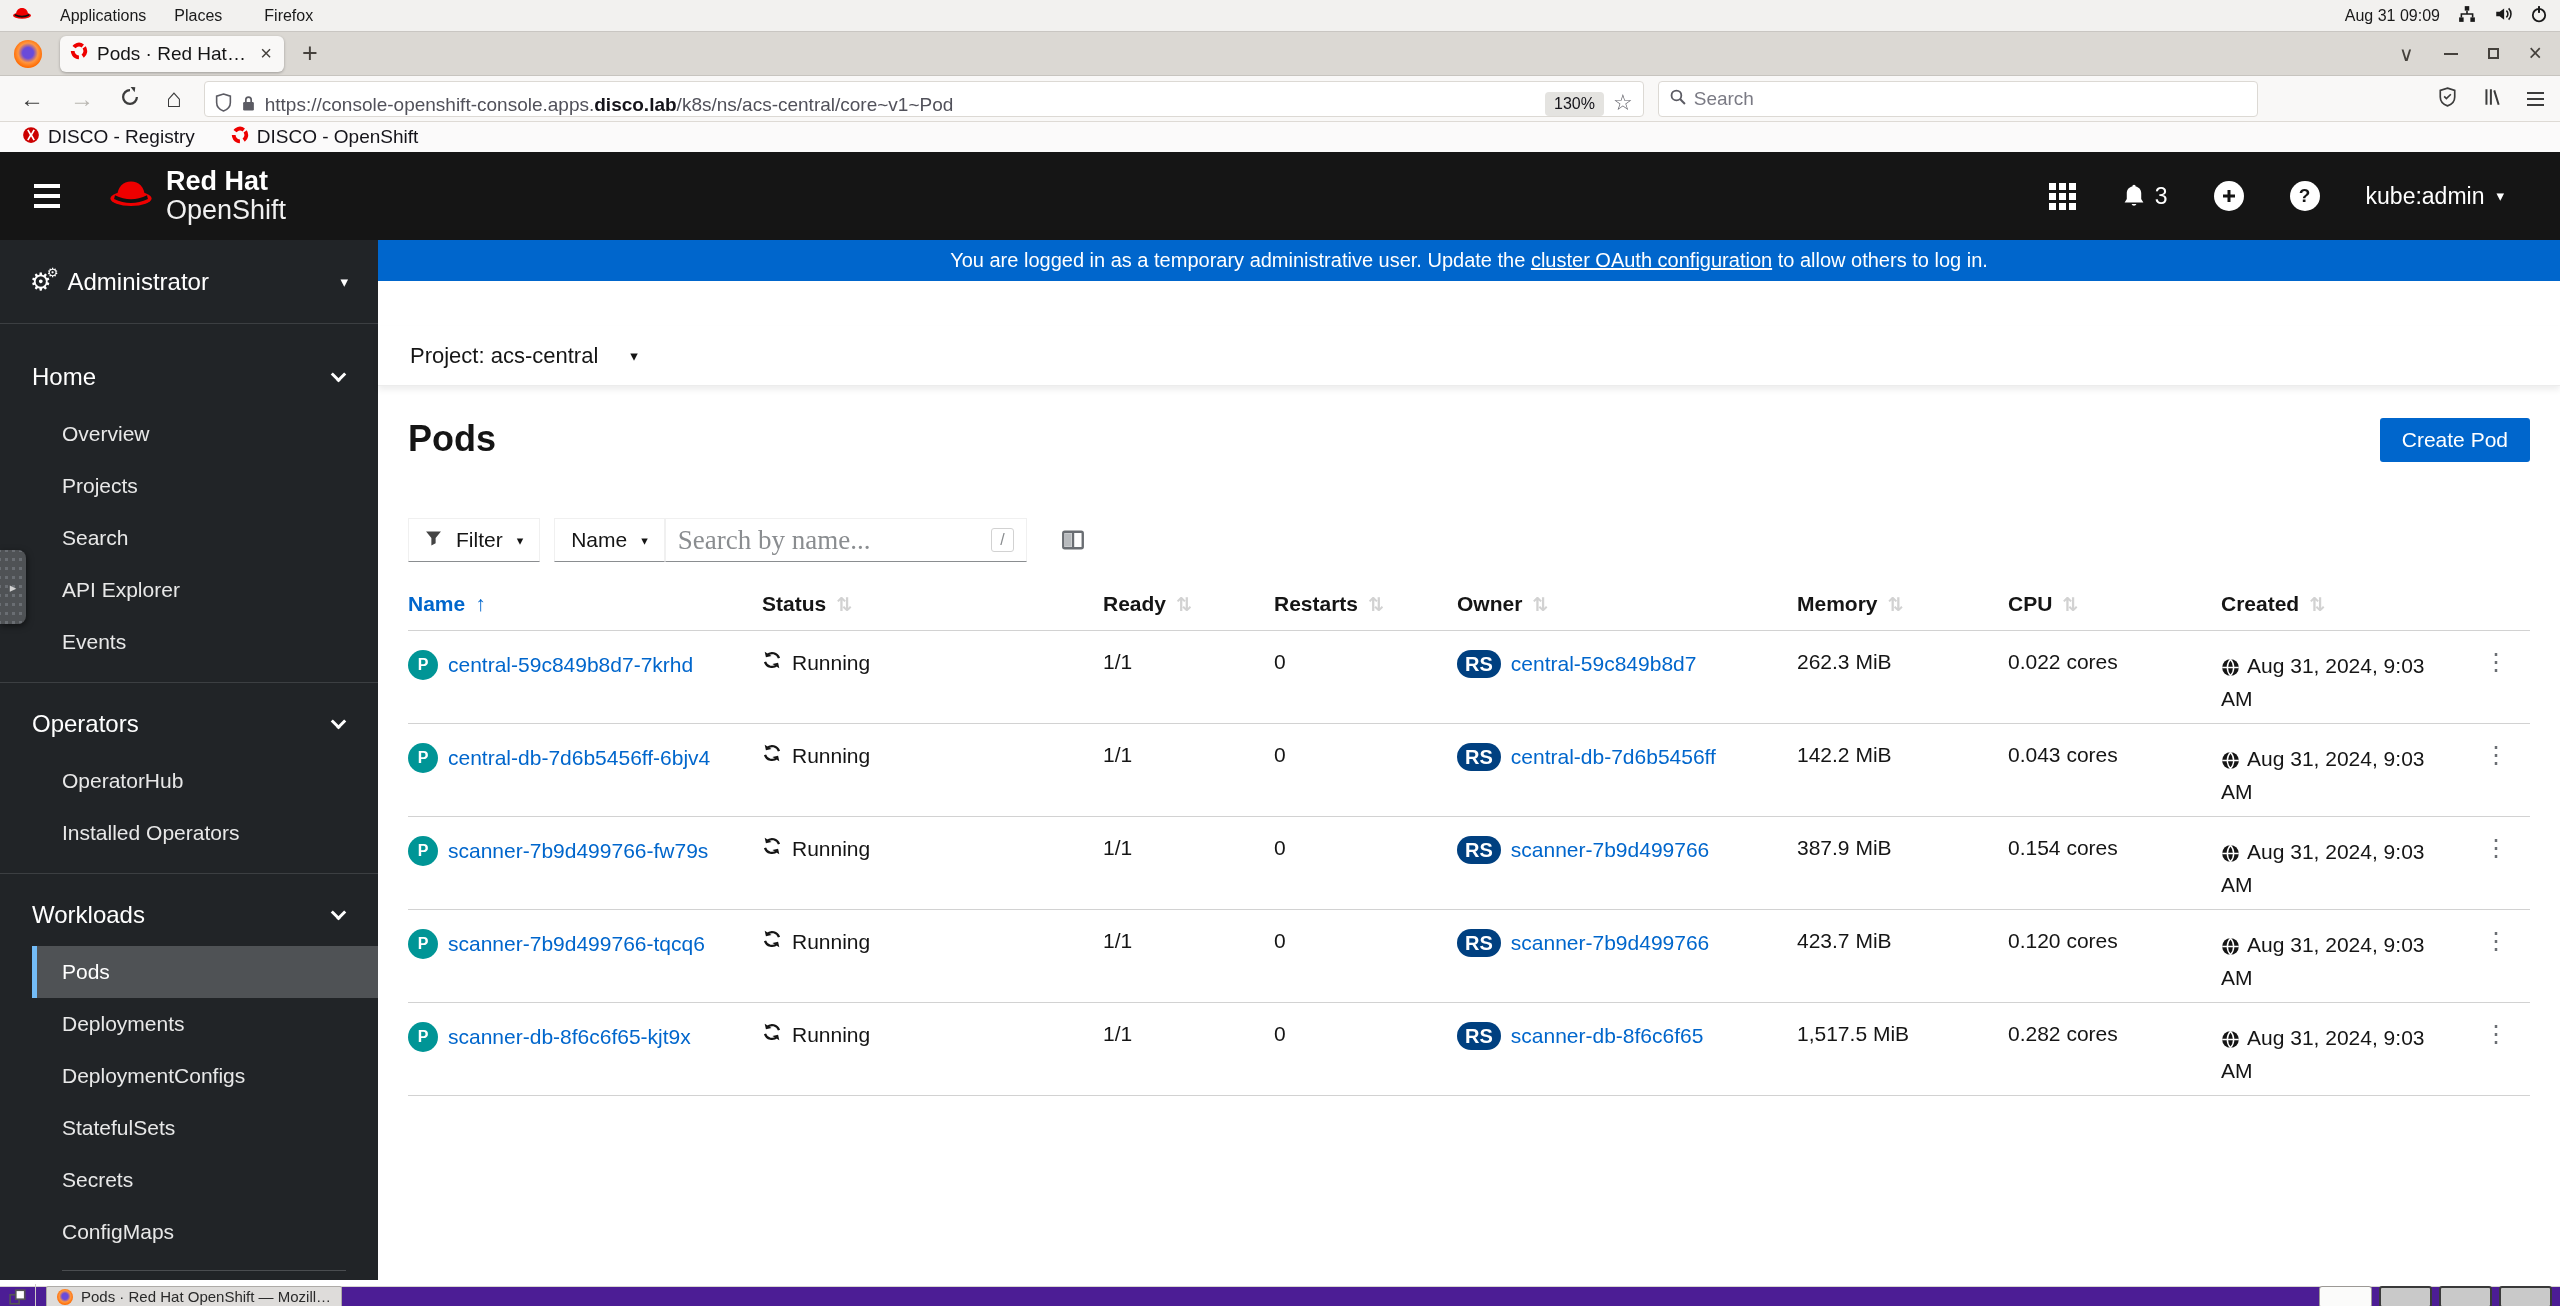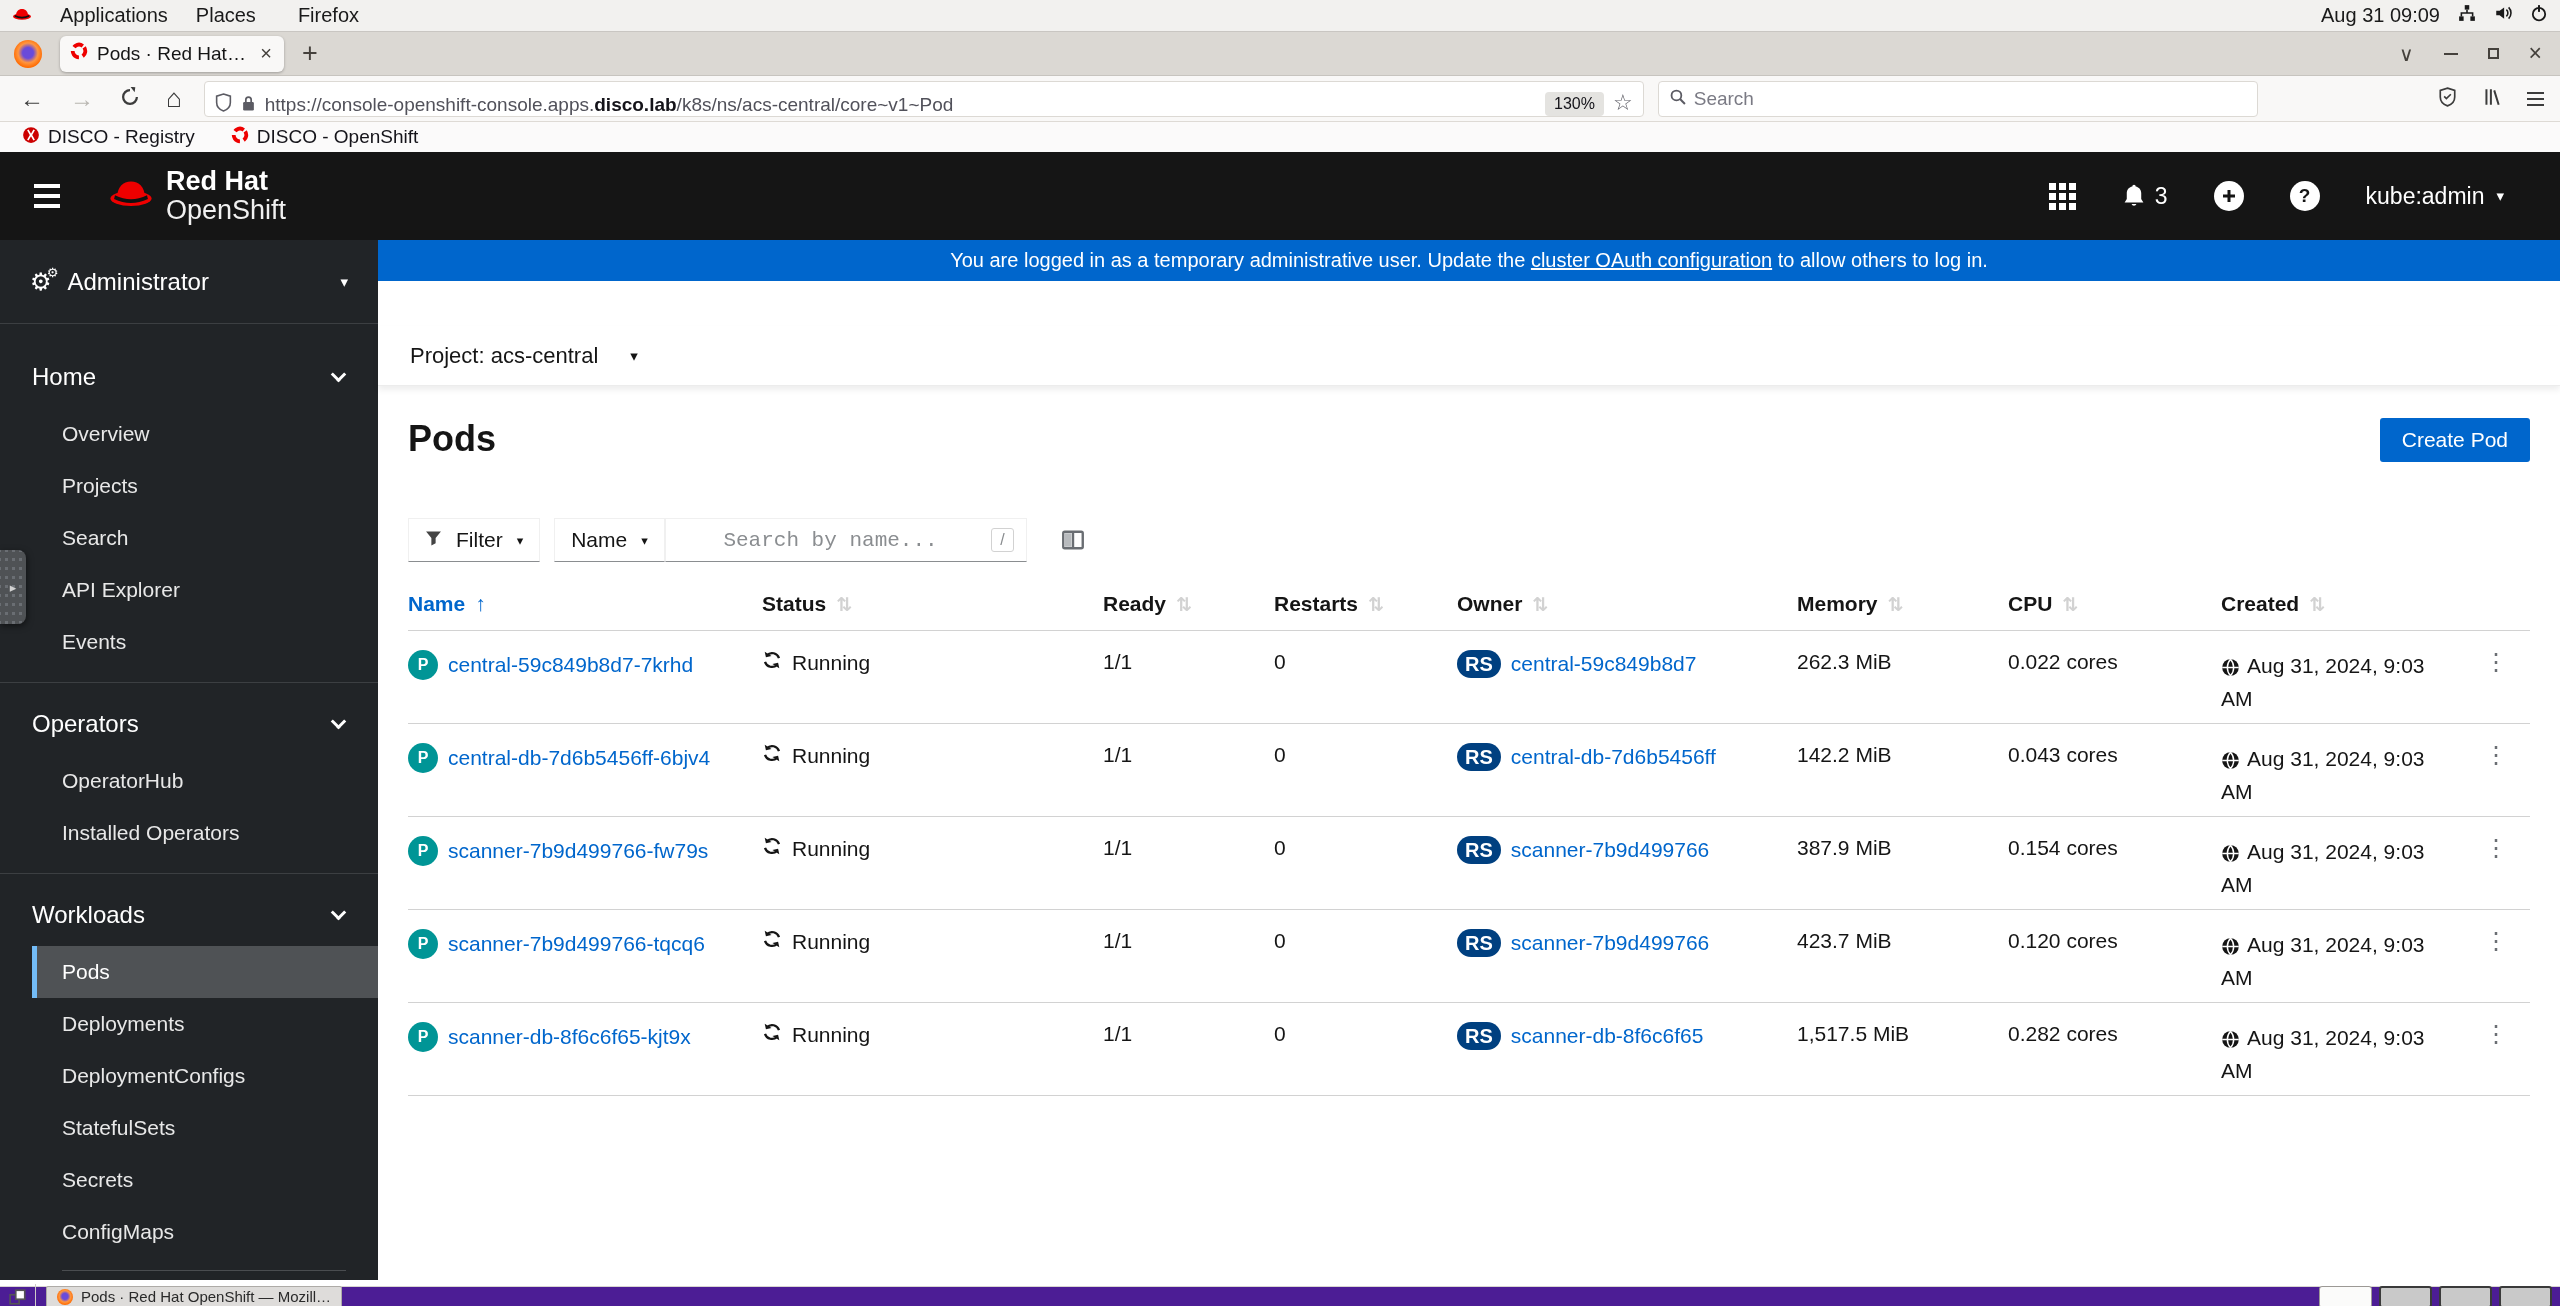--- a/index.html
+++ b/index.html
@@ -2,21 +2,21 @@
 <html><head>
 <meta charset="utf-8">
 <style>
   * { margin:0; padding:0; box-sizing:border-box; }
   html,body { width:2560px; height:1306px; overflow:hidden; }
   body { font-family:"Liberation Sans","DejaVu Sans",sans-serif; background:#fff; color:#151515; }
   .screen { position:relative; width:2560px; height:1306px; }
 
   
   .desktop-bar { position:absolute; top:0; left:0; right:0; height:32px; background:#f2f1ef;
-    border-bottom:1px solid #c9c6c2; display:flex; align-items:center; font-size:20px; color:#1a1a1a; }
+    border-bottom:1px solid #c9c6c2; display:flex; align-items:center; font-size:16px; color:#1a1a1a; }
   .db-left { display:flex; align-items:center; gap:28px; padding-left:12px; }
   .db-right { margin-left:auto; display:flex; align-items:center; gap:18px; padding-right:12px; }
   .db-menu { cursor:default; }
   .db-menu.firefox { margin-left:14px; }
 
   
   .ff-tabbar { position:absolute; top:32px; left:0; right:0; height:44px; background:#dbd8d3;
     display:flex; align-items:center; border-bottom:1px solid #c7c4bf; }
   .ff-app-icon { width:28px; height:28px; border-radius:50%; margin-left:14px; flex:none;
     background:radial-gradient(circle at 50% 46%,#6a4bda 0 26%,#ff9640 48%,#ff6a00 72%,#e22f68 100%); }
@@ -109,21 +109,21 @@
   .create-btn { background:#0066cc; color:#fff; border:none; border-radius:3px; padding:10px 22px;
     font-size:21px; font-family:inherit; }
 
   .toolbar { margin-top:56px; display:flex; align-items:center; }
   .pf-select { height:44px; display:flex; align-items:center; gap:14px; padding:0 16px; background:#fff;
     border:1px solid #f0f0f0; border-bottom:1px solid #8a8d90; font-size:21px; color:#151515; }
   .name-select { margin-left:14px; }
   .sel-caret { font-size:13px; color:#151515; }
   .search-box { height:44px; width:362px; background:#fff; border:1px solid #f0f0f0; border-bottom:1px solid #8a8d90;
     display:flex; align-items:center; gap:8px; padding:0 12px; }
-  .search-box input { border:none; outline:none; flex:1; font-size:21px; font-family:Liberation Mono, monospace; color:#151515; min-width:0;text-align:center; }
+  .search-box input { border:none; outline:none; flex:1; font-size:27px; font-family:Liberation Serif, serif; color:#151515; min-width:0; }
   .search-box input::placeholder { color:#8a8d90; }
   .kbd { border:1px solid #d2d2d2; border-radius:3px; padding:2px 8px; font-size:16px; color:#8a8d90; }
   .columns-btn { margin-left:34px; display:flex; }
 
   .table { margin-top:30px; }
   .tgrid { display:grid; grid-template-columns:354px 341px 171px 183px 340px 211px 213px 237px 1fr; align-items:start; }
   .thead { border-bottom:1px solid #d2d2d2; padding-bottom:14px; }
   .th { display:flex; align-items:center; gap:10px; font-size:21px; font-weight:700; color:#151515; }
   .th.sorted { color:#0066cc; }
   .sort-arrow { color:#0066cc; font-size:21px; }

